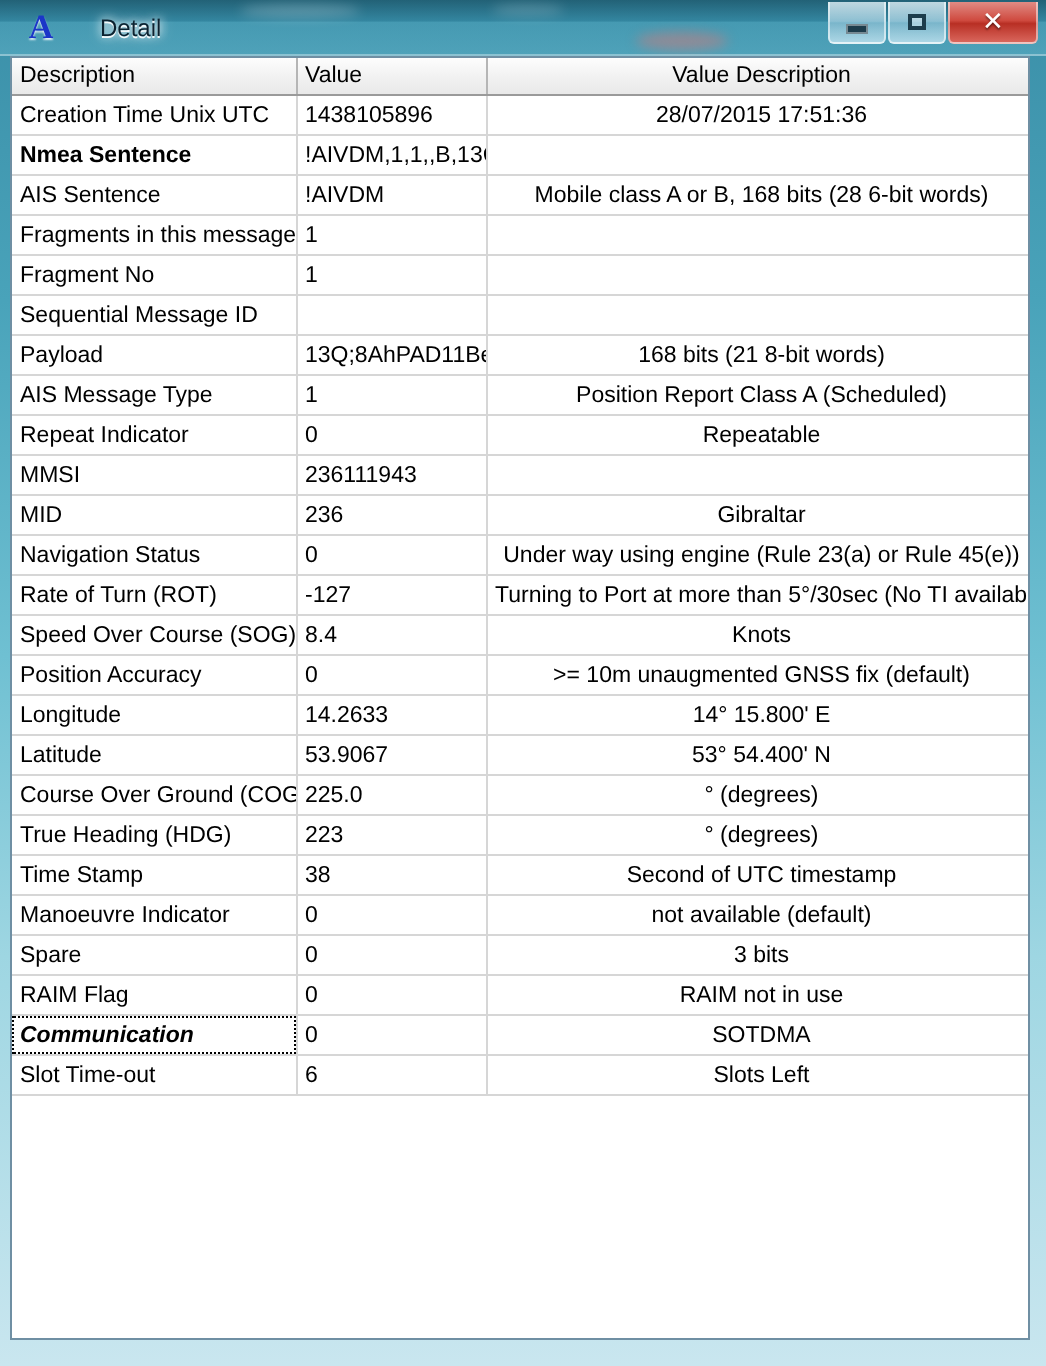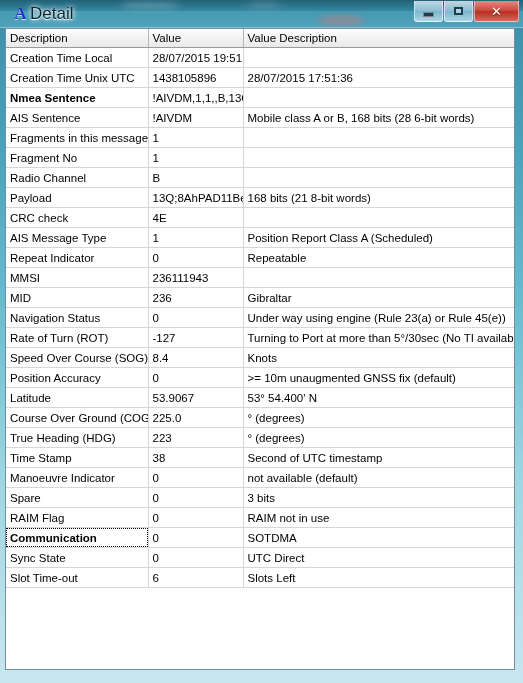--- a/index.html
+++ b/index.html
@@ -65,22 +65,22 @@
     font-family: "Liberation Serif", serif;
     font-weight: bold;
     font-size: 17px;
     color: #1b36c8;
     line-height: 18px;
     text-align: center;
     text-shadow: 0 1px 1px rgba(255,255,255,0.85);
   }
   .title-text {
     position: absolute;
-    left: 30px; top: 5px;
-    font-size: 17px;
+    left: 50px; top: 5px;
+    font-size: 12px;
     color: #0b2230;
     line-height: 18px;
     white-space: nowrap;
     text-shadow: 0 0 4px rgba(255,255,255,0.95),
                  0 0 7px rgba(255,255,255,0.85),
                  0 1px 0 rgba(255,255,255,0.9);
   }
 
   
   .caption-buttons {
@@ -179,27 +179,28 @@
   }
   table.grid th {
     background: linear-gradient(180deg, #fdfdfd 0%, #f2f2f2 50%, #e9e9e9 100%);
     border-right: 1px solid #b5b5b5;
     border-bottom: 1px solid #9a9a9a;
     color: #000;
     height: 18px;
     line-height: 17px;
   }
   table.grid th:last-child,
-  table.grid td:last-child { border-right: none; }
+  table.grid td:last-child { border-right: none; text-align: center; }
 
   tr.bold td.desc-cell { font-weight: bold; }
 
   
   td.focused {
     position: relative;
+    font-style: italic;
   }
   td.focused .focus-box {
     position: absolute;
     left: 0; top: 0; right: 0; bottom: 0;
     border: 1px dotted #000000;
     pointer-events: none;
   }
 </style>
 </head>
 <body>
@@ -240,25 +241,20 @@
       </colgroup>
       <thead>
         <tr>
           <th>Description</th>
           <th>Value</th>
           <th>Value Description</th>
         </tr>
       </thead>
       <tbody id="grid-body">
           <tr>
-            <td class="desc-cell">Creation Time Local</td>
-            <td>28/07/2015 19:51</td>
-            <td></td>
-          </tr>
-          <tr>
             <td class="desc-cell">Creation Time Unix UTC</td>
             <td>1438105896</td>
             <td>28/07/2015 17:51:36</td>
           </tr>
           <tr class="bold">
             <td class="desc-cell">Nmea Sentence</td>
             <td>!AIVDM,1,1,,B,13C</td>
             <td></td>
           </tr>
           <tr>
@@ -270,35 +266,30 @@
             <td class="desc-cell">Fragments in this message</td>
             <td>1</td>
             <td></td>
           </tr>
           <tr>
             <td class="desc-cell">Fragment No</td>
             <td>1</td>
             <td></td>
           </tr>
           <tr>
-            <td class="desc-cell">Radio Channel</td>
-            <td>B</td>
+            <td class="desc-cell">Sequential Message ID</td>
+            <td></td>
             <td></td>
           </tr>
           <tr>
             <td class="desc-cell">Payload</td>
             <td>13Q;8AhPAD11Be</td>
             <td>168 bits (21 8-bit words)</td>
           </tr>
           <tr>
-            <td class="desc-cell">CRC check</td>
-            <td>4E</td>
-            <td></td>
-          </tr>
-          <tr>
             <td class="desc-cell">AIS Message Type</td>
             <td>1</td>
             <td>Position Report Class A (Scheduled)</td>
           </tr>
           <tr>
             <td class="desc-cell">Repeat Indicator</td>
             <td>0</td>
             <td>Repeatable</td>
           </tr>
           <tr>
@@ -325,20 +316,25 @@
             <td class="desc-cell">Speed Over Course (SOG)</td>
             <td>8.4</td>
             <td>Knots</td>
           </tr>
           <tr>
             <td class="desc-cell">Position Accuracy</td>
             <td>0</td>
             <td>&gt;= 10m unaugmented GNSS fix (default)</td>
           </tr>
           <tr>
+            <td class="desc-cell">Longitude</td>
+            <td>14.2633</td>
+            <td>14° 15.800' E</td>
+          </tr>
+          <tr>
             <td class="desc-cell">Latitude</td>
             <td>53.9067</td>
             <td>53° 54.400' N</td>
           </tr>
           <tr>
             <td class="desc-cell">Course Over Ground (COG)</td>
             <td>225.0</td>
             <td>° (degrees)</td>
           </tr>
           <tr>
@@ -365,25 +361,20 @@
             <td class="desc-cell">RAIM Flag</td>
             <td>0</td>
             <td>RAIM not in use</td>
           </tr>
           <tr class="bold">
             <td class="desc-cell focused">Communication<span class="focus-box"></span></td>
             <td>0</td>
             <td>SOTDMA</td>
           </tr>
           <tr>
-            <td class="desc-cell">Sync State</td>
-            <td>0</td>
-            <td>UTC Direct</td>
-          </tr>
-          <tr>
             <td class="desc-cell">Slot Time-out</td>
             <td>6</td>
             <td>Slots Left</td>
           </tr>
         </tbody>
     </table>
   </div>
 
 </div>
 

